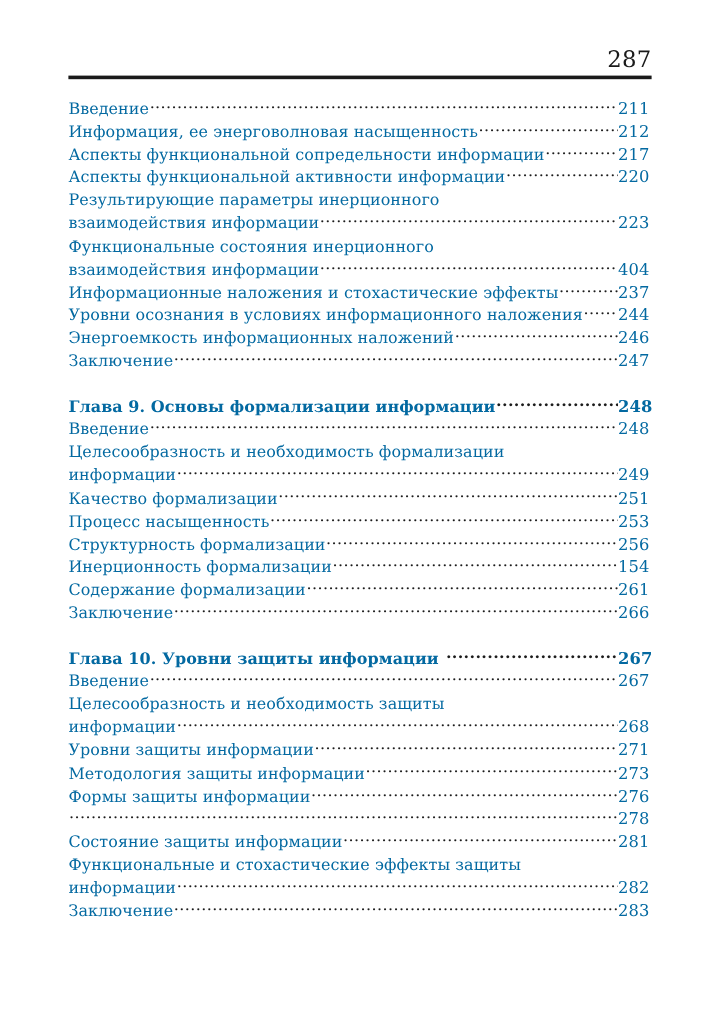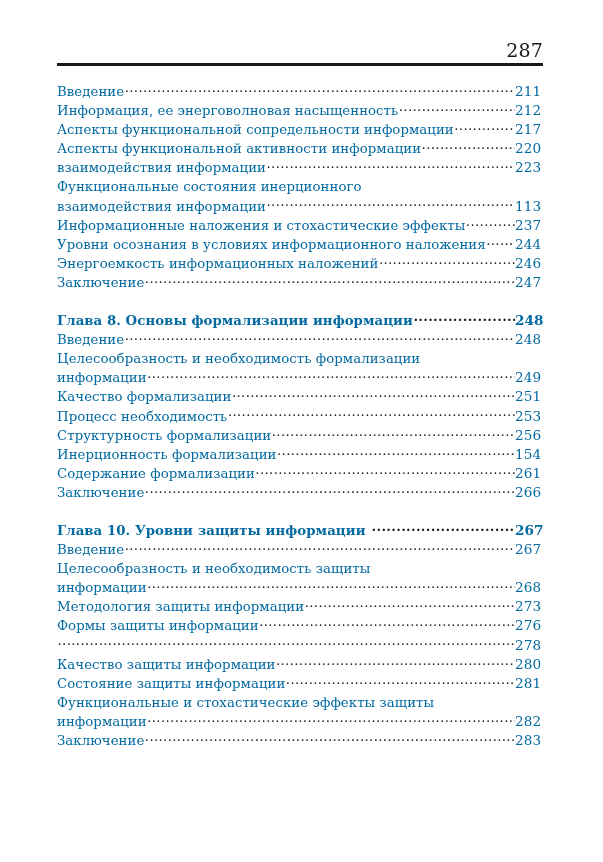--- a/index.html
+++ b/index.html
@@ -135,34 +135,39 @@
       <div class="entry">
         <span class="etitle">Аспекты функциональной сопредельности информации</span>
         <span class="leader"></span>
         <span class="epage">217</span>
       </div>
       <div class="entry">
         <span class="etitle">Аспекты функциональной активности информации</span>
         <span class="leader"></span>
         <span class="epage">220</span>
       </div>
+      <div class="entry wrap">
+        <span class="etitle">Результирующие параметры инерционного</span>
+        <span class="leader blank"></span>
+        <span class="epage empty"></span>
+      </div>
       <div class="entry">
         <span class="etitle">взаимодействия информации</span>
         <span class="leader"></span>
         <span class="epage">223</span>
       </div>
       <div class="entry wrap">
         <span class="etitle">Функциональные состояния инерционного</span>
         <span class="leader blank"></span>
         <span class="epage empty"></span>
       </div>
       <div class="entry">
         <span class="etitle">взаимодействия информации</span>
         <span class="leader"></span>
-        <span class="epage">113</span>
+        <span class="epage">404</span>
       </div>
       <div class="entry">
         <span class="etitle">Информационные наложения и стохастические эффекты</span>
         <span class="leader"></span>
         <span class="epage">237</span>
       </div>
       <div class="entry">
         <span class="etitle">Уровни осознания в условиях информационного наложения</span>
         <span class="leader"></span>
         <span class="epage">244</span>
@@ -171,21 +176,21 @@
         <span class="etitle">Энергоемкость информационных наложений</span>
         <span class="leader"></span>
         <span class="epage">246</span>
       </div>
       <div class="entry">
         <span class="etitle">Заключение</span>
         <span class="leader"></span>
         <span class="epage">247</span>
       </div>
       <div class="entry chapter gap-before">
-        <span class="etitle">Глава 8. Основы формализации информации</span>
+        <span class="etitle">Глава 9. Основы формализации информации</span>
         <span class="leader"></span>
         <span class="epage">248</span>
       </div>
       <div class="entry">
         <span class="etitle">Введение</span>
         <span class="leader"></span>
         <span class="epage">248</span>
       </div>
       <div class="entry wrap">
         <span class="etitle">Целесообразность и необходимость формализации</span>
@@ -196,21 +201,21 @@
         <span class="etitle">информации</span>
         <span class="leader"></span>
         <span class="epage">249</span>
       </div>
       <div class="entry">
         <span class="etitle">Качество формализации</span>
         <span class="leader"></span>
         <span class="epage">251</span>
       </div>
       <div class="entry">
-        <span class="etitle">Процесс необходимость</span>
+        <span class="etitle">Процесс насыщенность</span>
         <span class="leader"></span>
         <span class="epage">253</span>
       </div>
       <div class="entry">
         <span class="etitle">Структурность формализации</span>
         <span class="leader"></span>
         <span class="epage">256</span>
       </div>
       <div class="entry">
         <span class="etitle">Инерционность формализации</span>
@@ -241,39 +246,39 @@
         <span class="etitle">Целесообразность и необходимость защиты</span>
         <span class="leader blank"></span>
         <span class="epage empty"></span>
       </div>
       <div class="entry">
         <span class="etitle">информации</span>
         <span class="leader"></span>
         <span class="epage">268</span>
       </div>
       <div class="entry">
+        <span class="etitle">Уровни защиты информации</span>
+        <span class="leader"></span>
+        <span class="epage">271</span>
+      </div>
+      <div class="entry">
         <span class="etitle">Методология защиты информации</span>
         <span class="leader"></span>
         <span class="epage">273</span>
       </div>
       <div class="entry">
         <span class="etitle">Формы защиты информации</span>
         <span class="leader"></span>
         <span class="epage">276</span>
       </div>
       <div class="entry">
         <span class="leader"></span>
         <span class="epage">278</span>
       </div>
       <div class="entry">
-        <span class="etitle">Качество защиты информации</span>
-        <span class="leader"></span>
-        <span class="epage">280</span>
-      </div>
-      <div class="entry">
         <span class="etitle">Состояние защиты информации</span>
         <span class="leader"></span>
         <span class="epage">281</span>
       </div>
       <div class="entry wrap">
         <span class="etitle">Функциональные и стохастические эффекты защиты</span>
         <span class="leader blank"></span>
         <span class="epage empty"></span>
       </div>
       <div class="entry">

